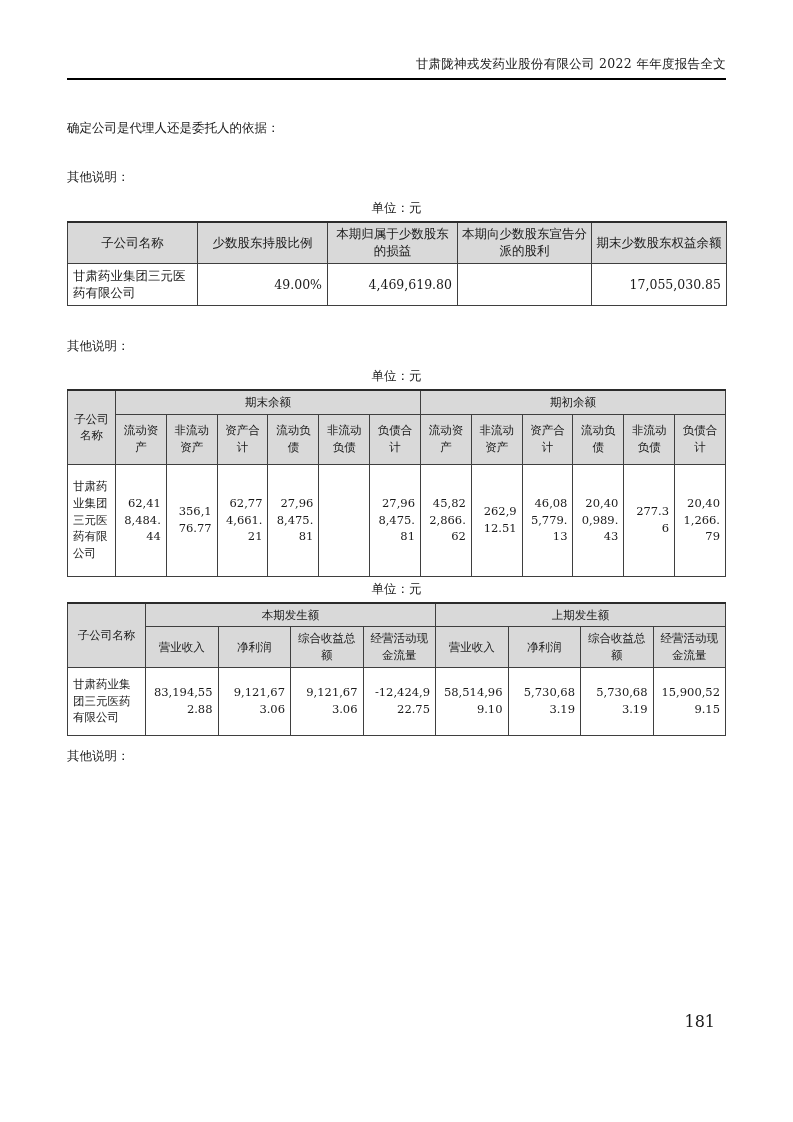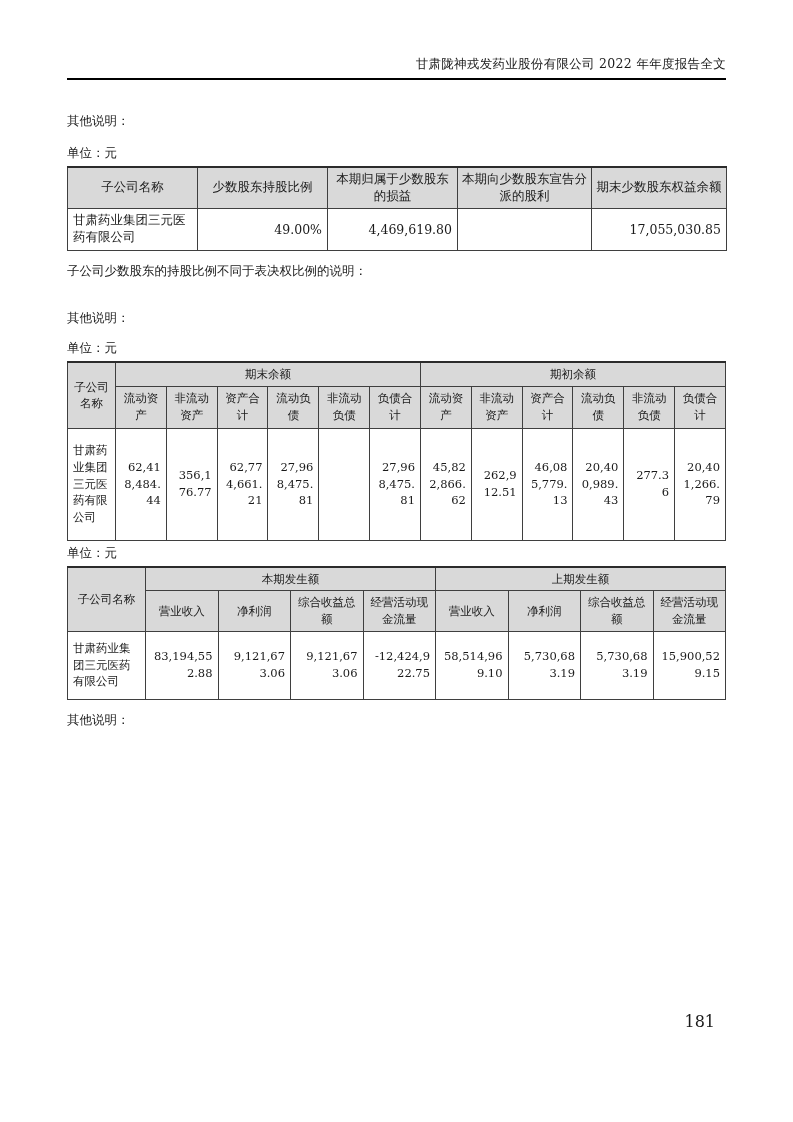--- a/index.html
+++ b/index.html
@@ -17,58 +17,59 @@
   .para { font-size:12.5px; line-height:1.25; }
   .p1 { margin-top:45px; }
   .p2 { margin-top:40px; }
   .p3 { margin-top:33px; }
   .p4 { margin-top:12px; }
   .p5 { margin-top:32px; }
   .p6 { margin-top:12px; }
   .sec-h { margin-top:48px; font-weight:bold; font-size:13.5px; }
   .sec-h .num { margin-right:16px; }
   .sec-h3 { margin-top:47px; }
-  .unit { text-align:left; font-size:12.5px; margin-top:16px; margin-bottom:4px; }
+  .unit { text-align:center; font-size:12.5px; margin-top:16px; margin-bottom:4px; }
   .unit2 { margin-top:14px; }
   .unit3 { margin-top:4px; }
 
   table.tbl {
     width:100%; border-collapse:collapse; table-layout:fixed;
     border:1px solid #3f3f3f; border-top:2.5px solid #2b2b2b;
   }
   .tbl th, .tbl td {
     border:1px solid #3f3f3f; font-weight:normal;
     vertical-align:middle; box-sizing:border-box;
   }
   .tbl th { background:#d9d9d9; text-align:center; padding:3px 4px; }
   .tbl td { background:#ffffff; padding:2px 5px; }
   .t1 { font-size:12.5px; }
   .t1 th { height:34px; }
   .t1 td { height:42px; }
   .t2 { font-size:11.5px; line-height:1.45; }
   .t2 .gh { height:20px; }
-  .t2 .sh { height:42px; }
+  .t2 .sh { height:50px; }
   .t2 td { height:112px; }
   .t3 { font-size:11.5px; line-height:1.45; }
   .t3 .gh { height:20px; }
   .t3 .sh { height:34px;padding-left:7px; }
   .t3 td { height:68px; }
   .name { text-align:left; word-break:break-all;margin-top:37px; }
   .num  { text-align:right; word-break:break-all; }
   .page-no { position:absolute; top:978px; right:78px; font-size:16px;margin-top:34px; }
 </style>
 </head>
 <body>
 
 <div class="page">
 
   <div class="doc-header">
     <span>甘肃陇神戎发药业股份有限公司 2022 年年度报告全文</span>
   </div>
 
+  <div class="para p2">确定公司是代理人还是委托人的依据：</div>
   <div class="para p3">其他说明：</div>
 
 
   <div class="unit">单位：元</div>
 
   <table class="tbl t1">
     <colgroup>
       <col style="width:130px">
         <col style="width:130px">
         <col style="width:130px">
@@ -88,21 +89,20 @@
       <tr>
         <td class="name">甘肃药业集团三元医药有限公司</td>
         <td class="num">49.00%</td>
         <td class="num">4,469,619.80</td>
         <td class="num"></td>
         <td class="num">17,055,030.85</td>
       </tr>
     </tbody>
   </table>
 
-  <div class="para p4">子公司少数股东的持股比例不同于表决权比例的说明：</div>
   <div class="para p5">其他说明：</div>
 
 
   <div class="unit unit2">单位：元</div>
 
   <table class="tbl t2">
     <colgroup>
       <col style="width:48px">
       <col>
         <col>

